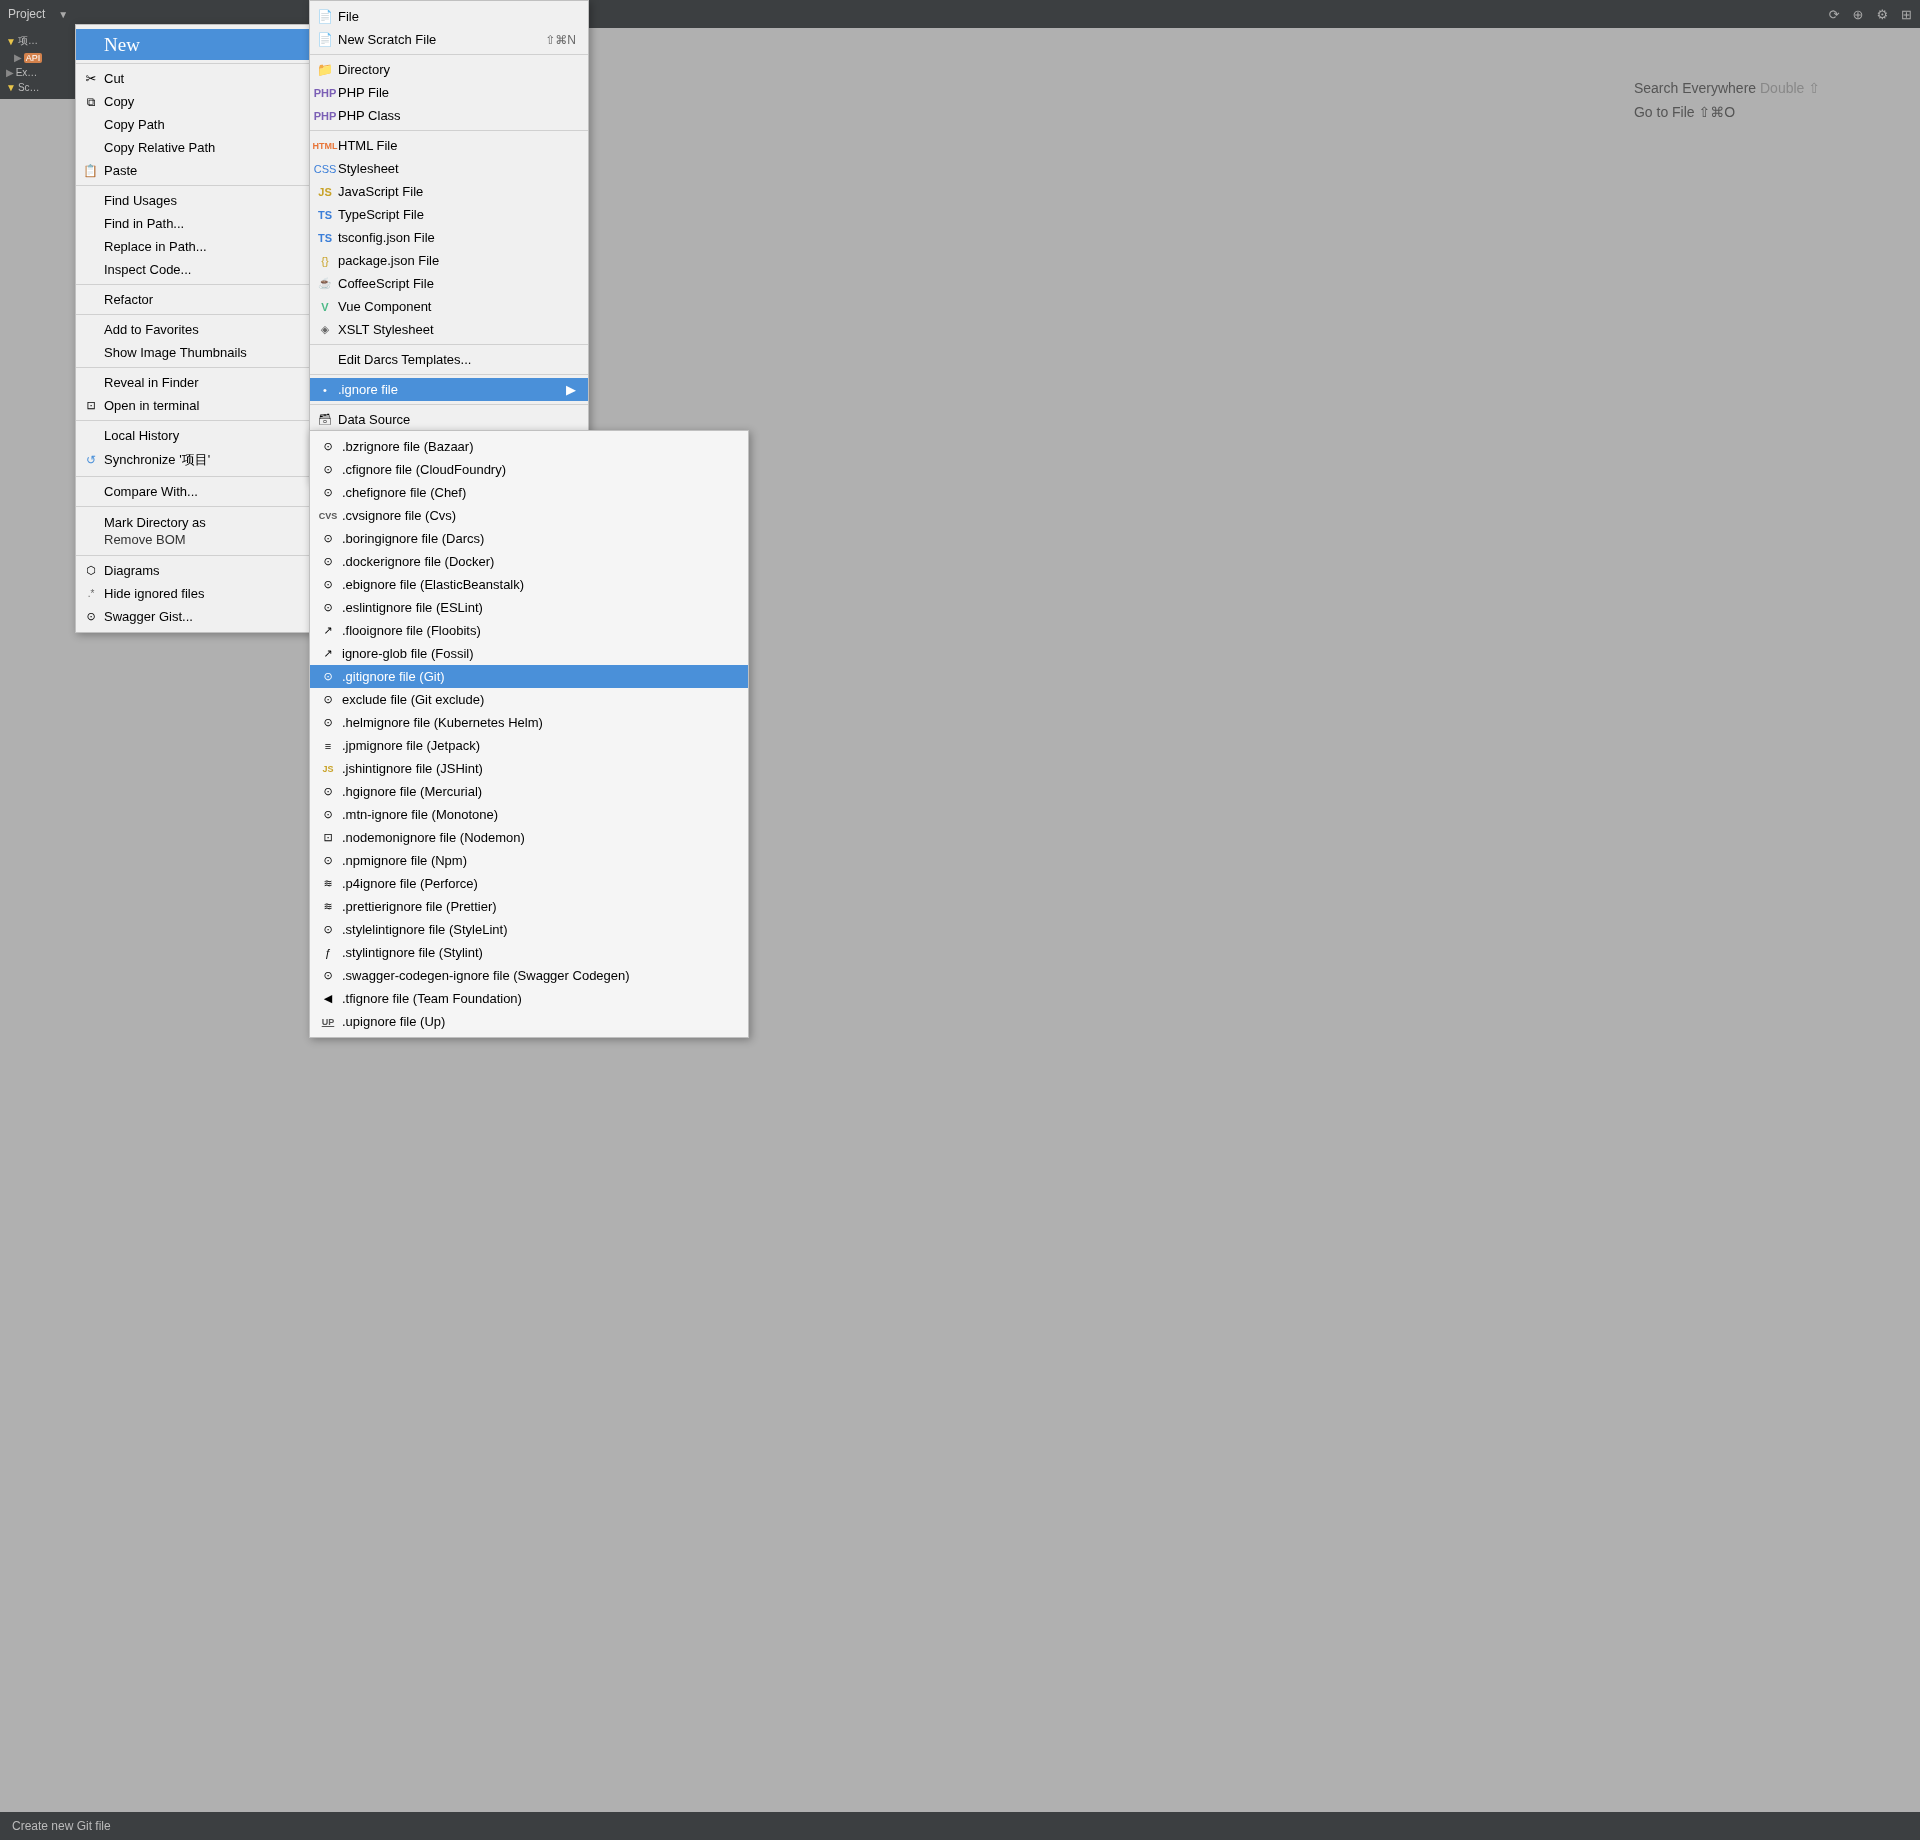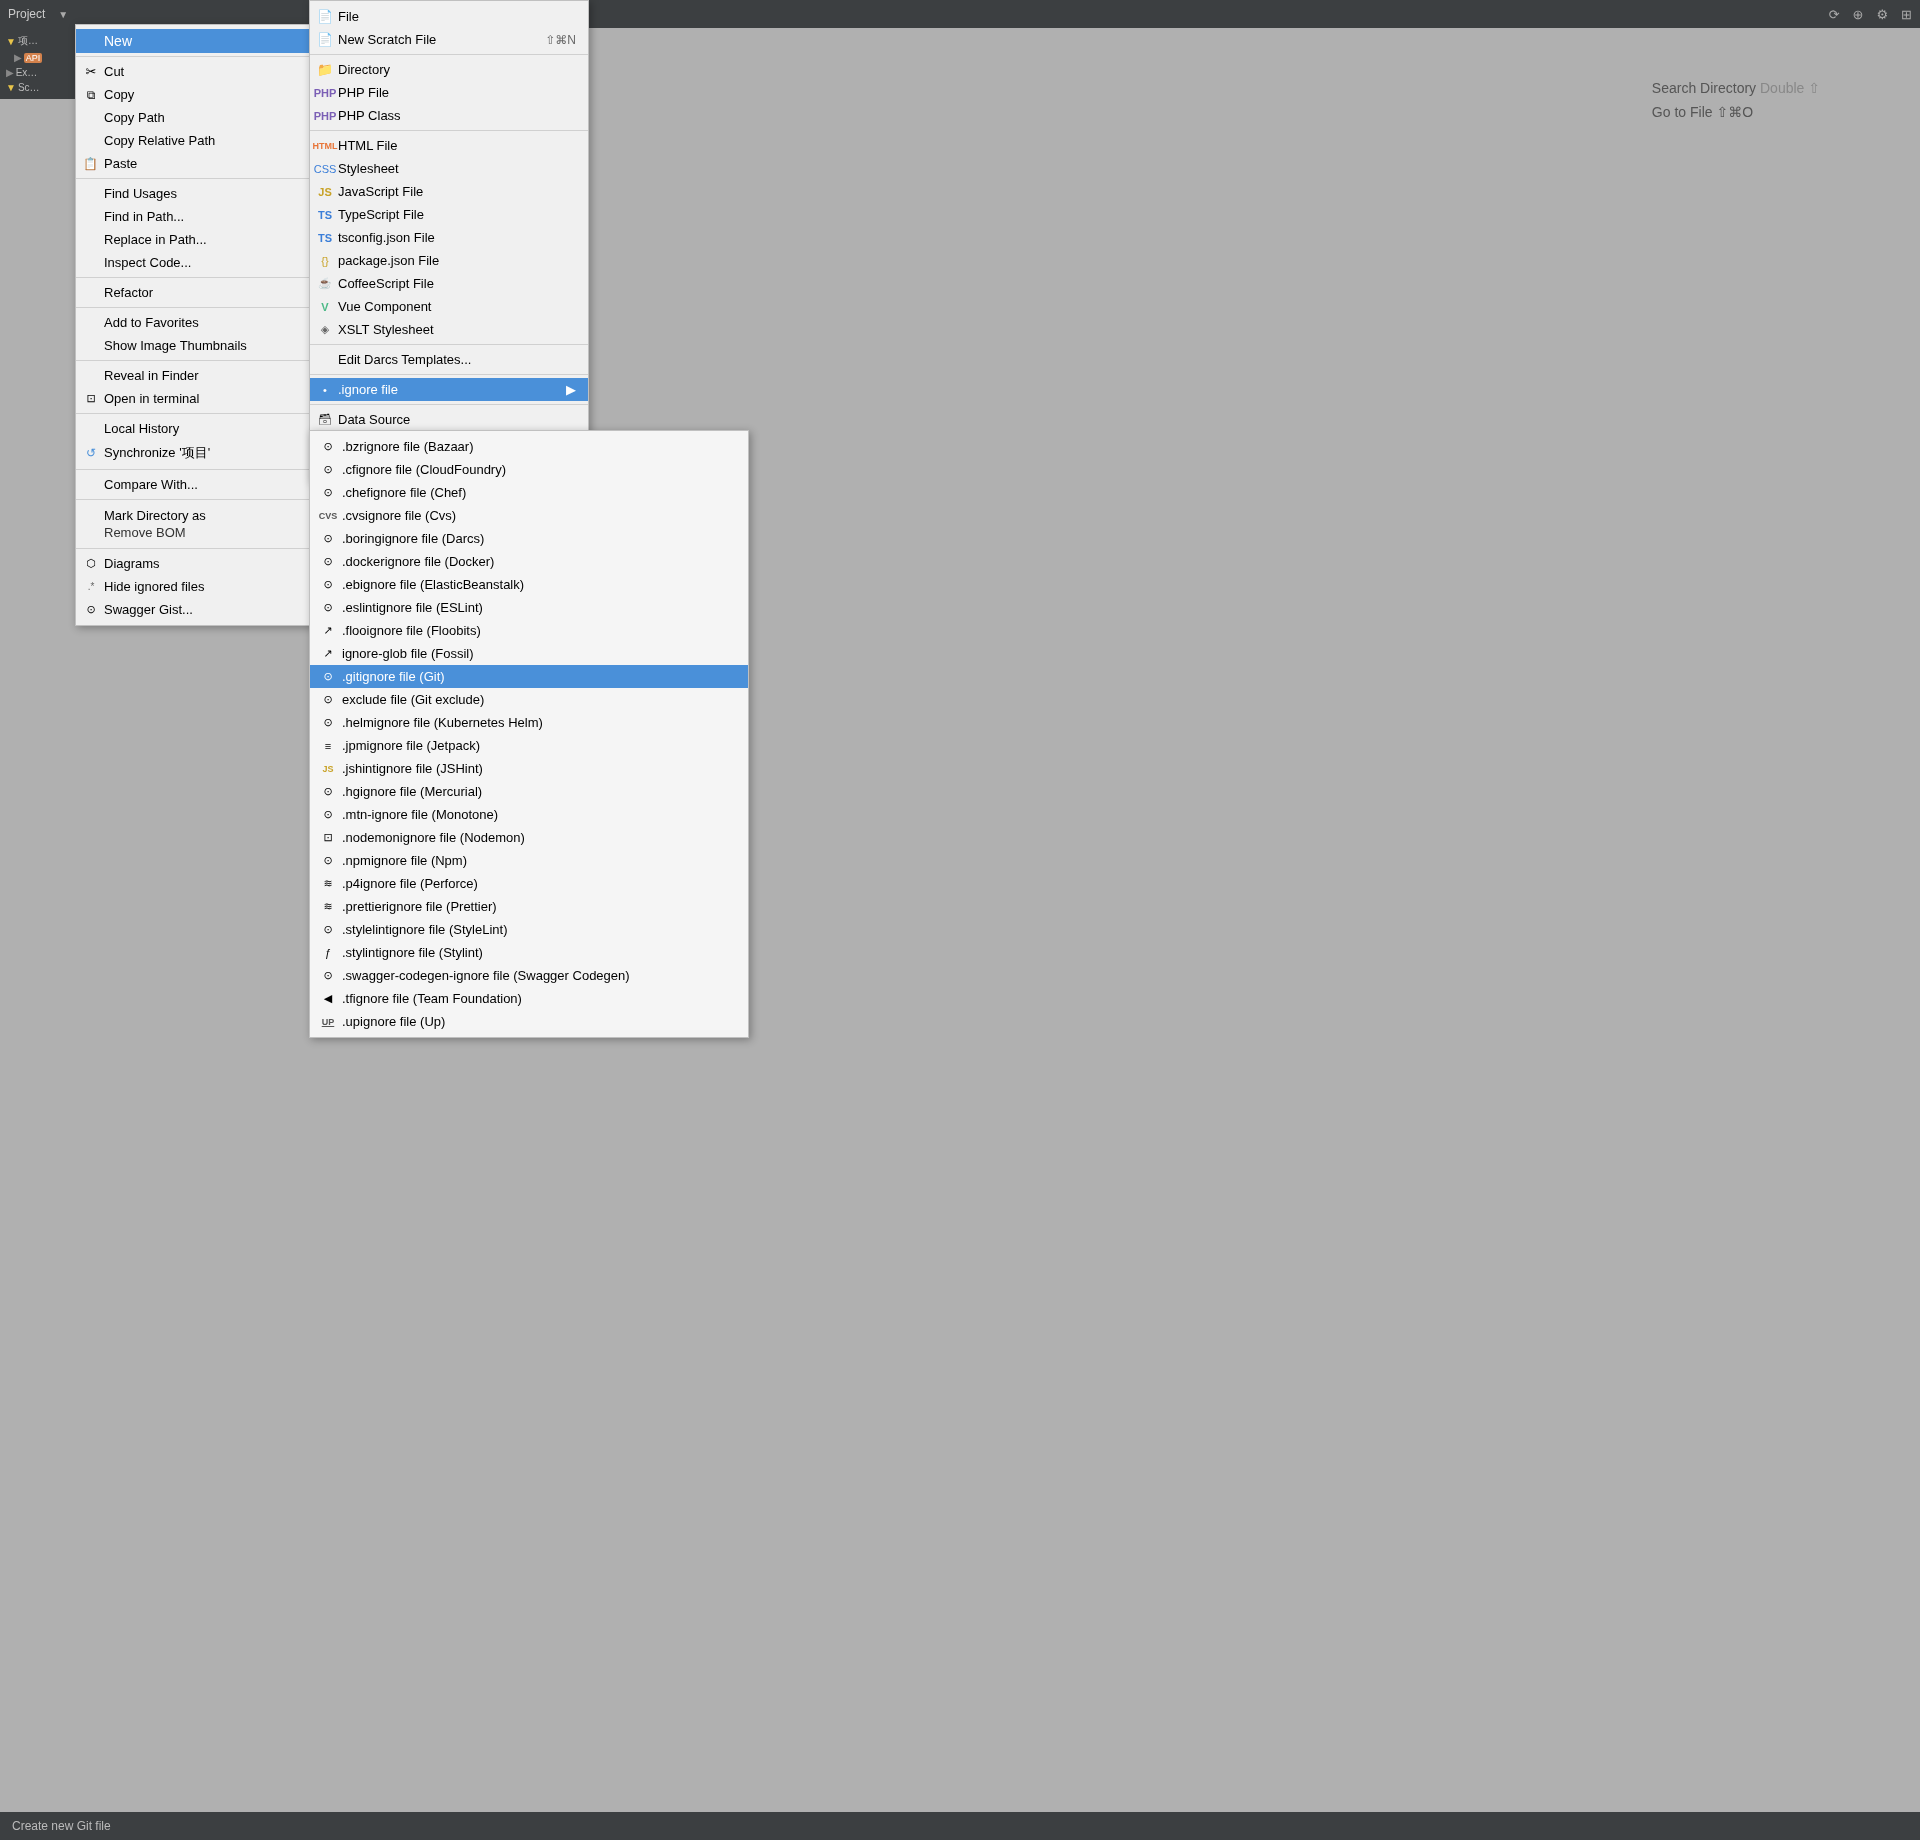--- a/index.html
+++ b/index.html
@@ -68,21 +68,22 @@
       justify-content: center;
     }
     .menu-divider {
       height: 1px;
       background: #d0d0d0;
       margin: 3px 0;
     }
     .menu-item-new {
       background: #4a90d9;
       color: white;
-      font-size: 14px;
+      font-size: 19px;
+      font-family: Liberation Serif, serif;
     }
     .submenu-label {
       flex: 1;
     }
 
     
     .submenu-new {
       position: absolute;
       top: 0px;
       left: 309px;
@@ -578,21 +579,21 @@
     <span>.tfignore file (Team Foundation)</span>
   </div>
   <div class="menu-item">
     <span class="file-icon" style="font-size:9px;font-weight:bold;color:#555;text-decoration:underline;">UP</span>
     <span>.upignore file (Up)</span>
   </div>
 </div>
 
 <div class="info-panel">
   <div class="search-line">
-    <span>Search Directory </span>
+    <span>Search Everywhere </span>
     <span class="keyword">Double ⇧</span>
   </div>
   <div>
     <span>Go to File </span>
     <span class="keyword">⇧⌘O</span>
   </div>
 </div>
 
 <div class="bottom-bar">
   <span>Create new Git file</span>

